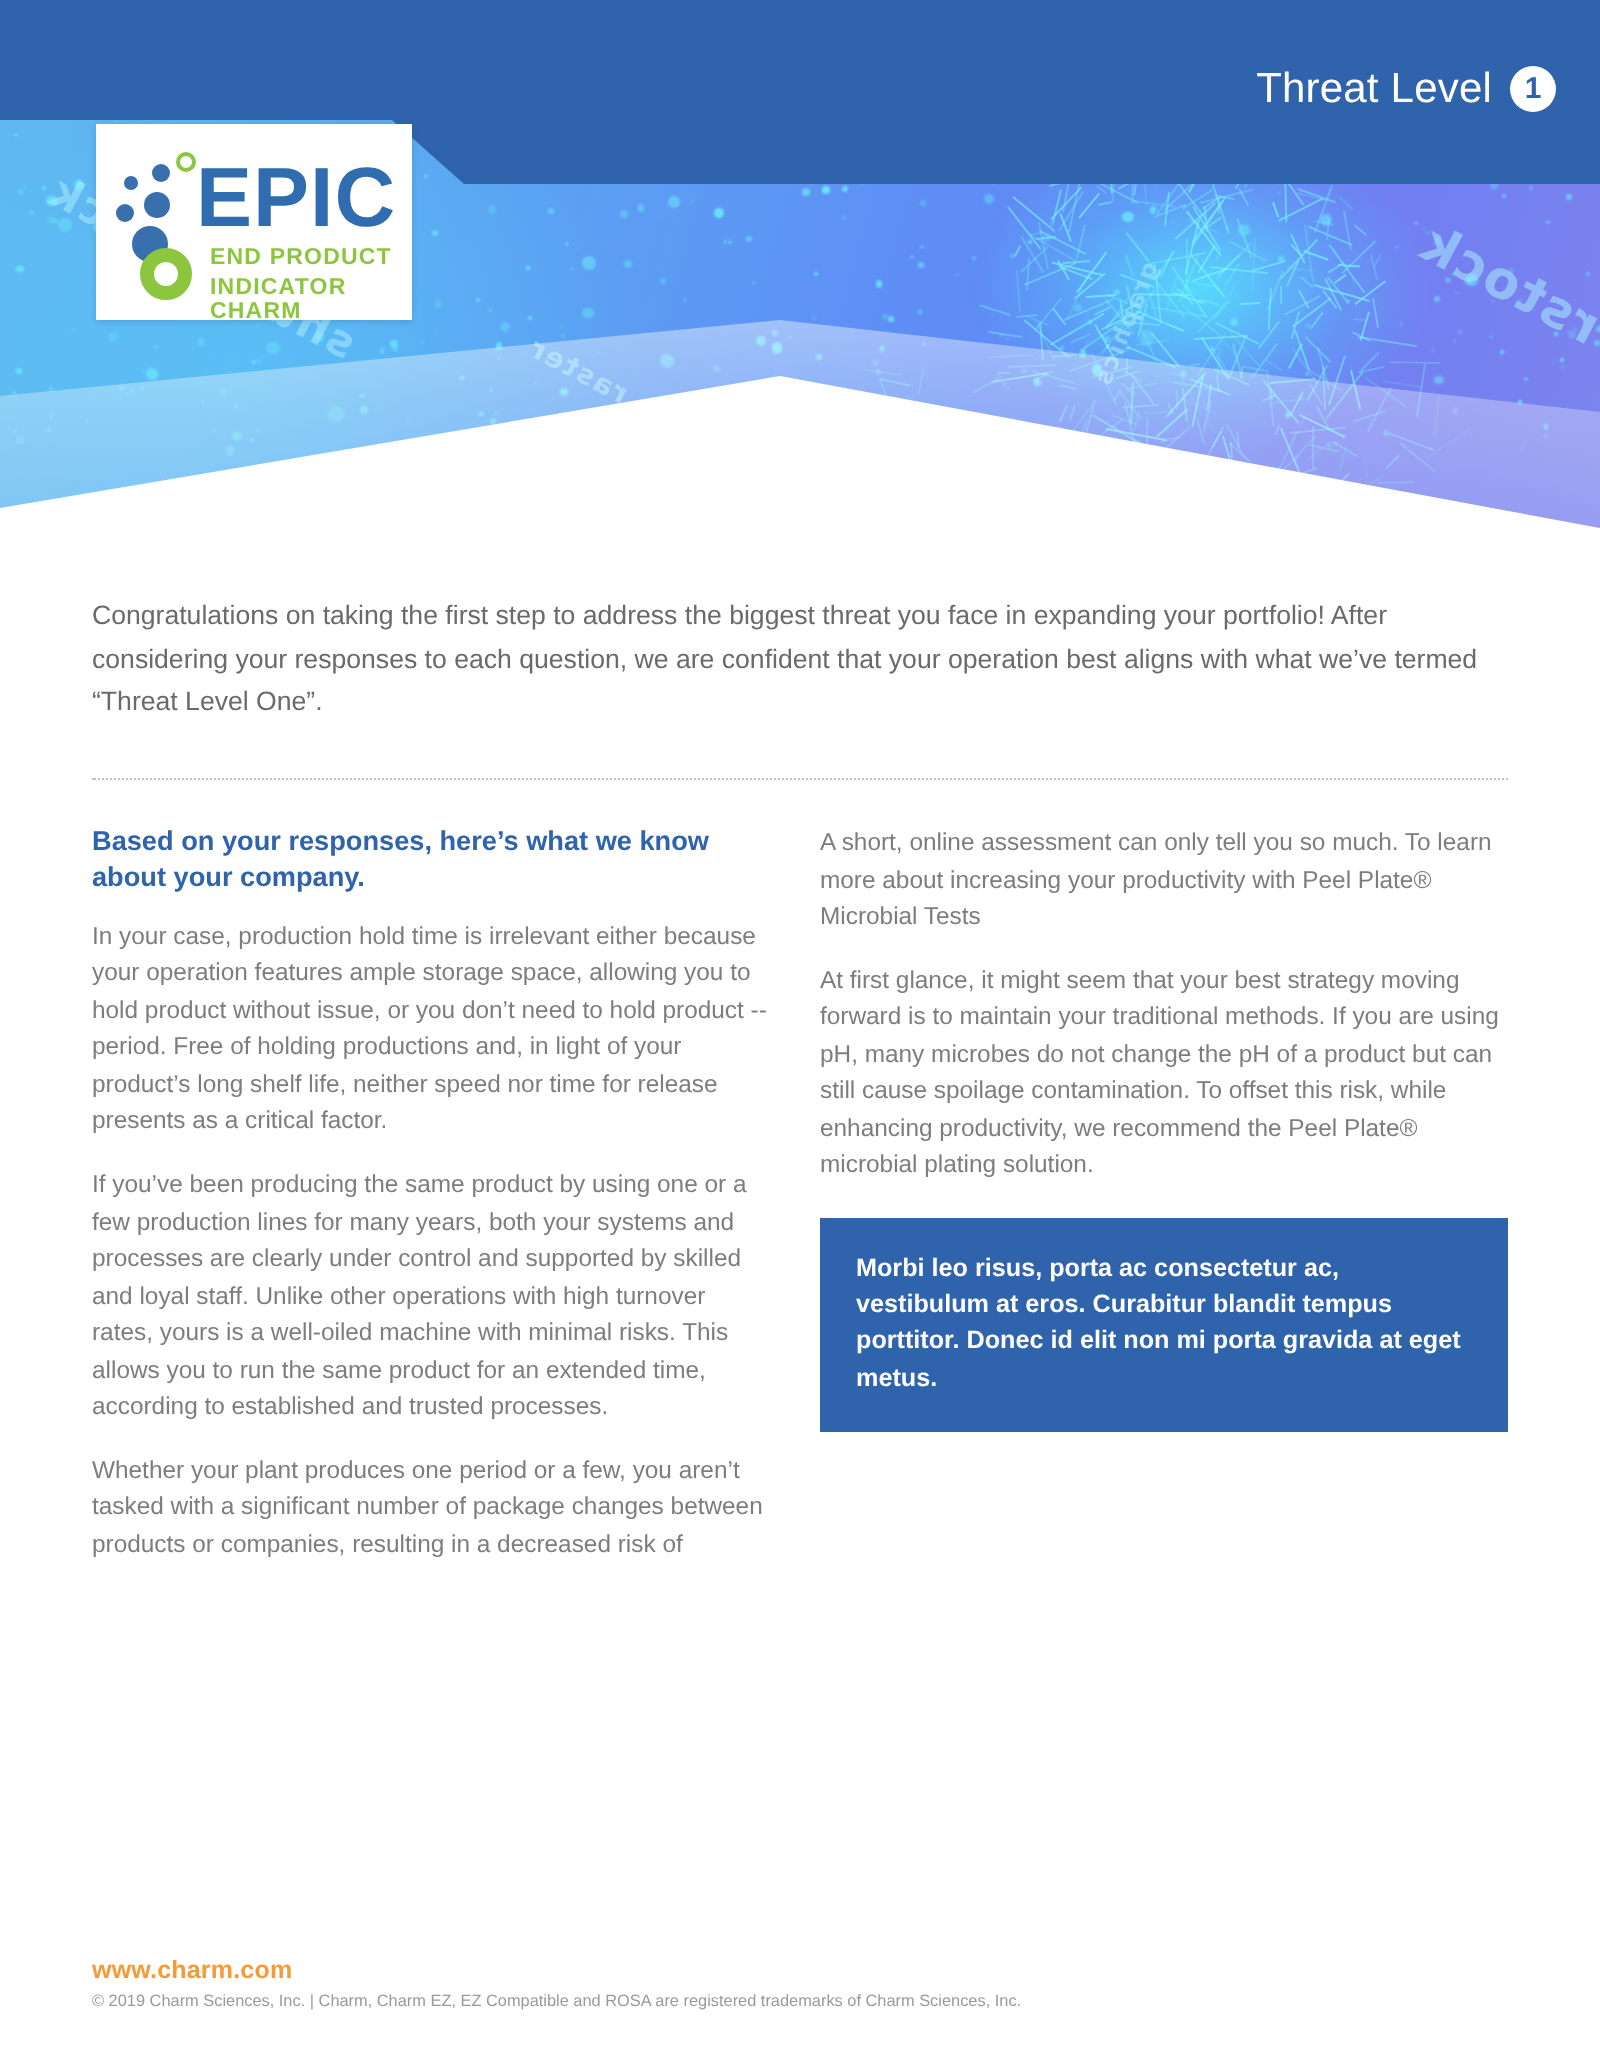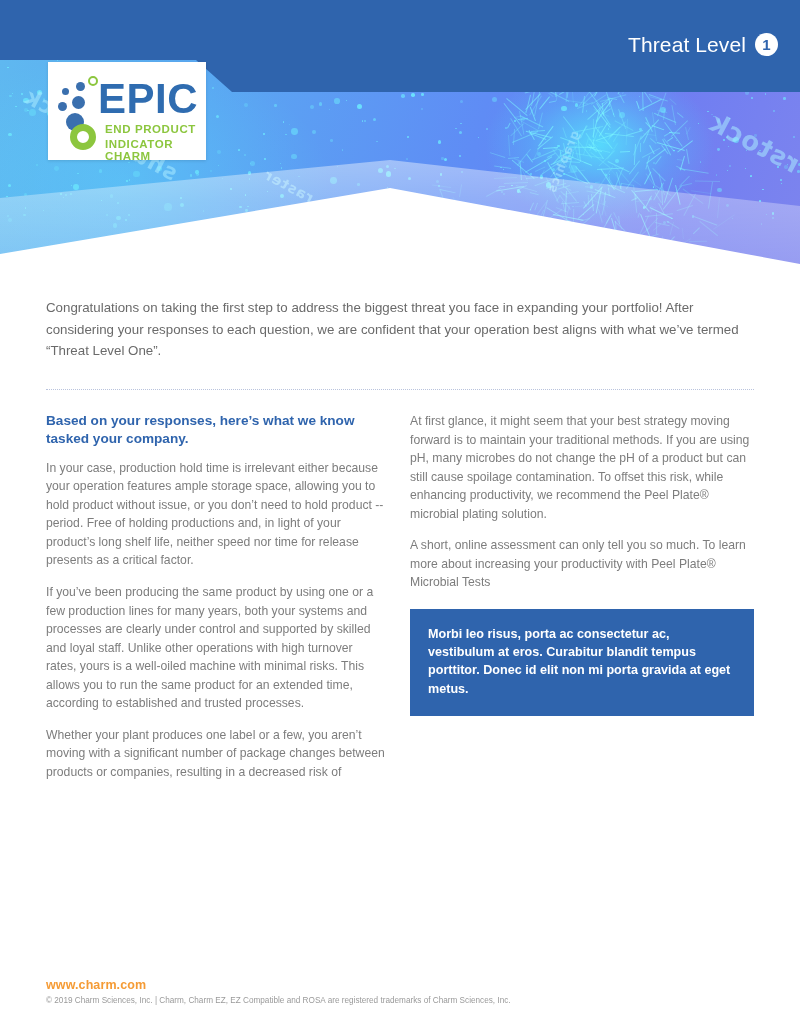--- a/index.html
+++ b/index.html
@@ -1038,29 +1038,29 @@
   <div class="content">
 
 
     <p class="doc-intro">Congratulations on taking the first step to address the biggest threat you face in expanding your portfolio!  After considering your responses to each question, we are confident that your operation best aligns with what we’ve termed “Threat Level One”.</p>
 
     <div class="divider-dotted"></div>
 
     <div class="columns">
 
       <div class="col-left">
-        <div class="section-heading">Based on your responses, here’s what we know tasked your company.</div>
+        <div class="section-heading">Based on your responses, here’s what we know about your company.</div>
         <p class="body-text">In your case, production hold time is irrelevant either because your operation features ample storage space, allowing you to hold product without issue, or you don’t need to hold product -- period. Free of holding productions and, in light of your product’s long shelf life, neither speed nor time for release presents as a critical factor.</p>
         <p class="body-text">If you’ve been producing the same product by using one or a few production lines for many years, both your systems and processes are clearly under control and supported by skilled and loyal staff. Unlike other operations with high turnover rates, yours is a well-oiled machine with minimal risks. This allows you to run the same product for an extended time, according to established and trusted processes.</p>
-        <p class="body-text">Whether your plant produces one label or a few, you aren’t moving with a significant number of package changes between products or companies, resulting in a decreased risk of</p>
+        <p class="body-text">Whether your plant produces one period or a few, you aren’t tasked with a significant number of package changes between products or companies, resulting in a decreased risk of</p>
       </div>
 
       <div class="col-right">
+        <p class="body-text">A short, online assessment can only tell you so much. To learn more about increasing your productivity with Peel Plate® Microbial Tests</p>
         <p class="body-text">At first glance, it might seem that your best strategy moving forward is to maintain your traditional methods. If you are using pH, many microbes do not change the pH of a product but can still cause spoilage contamination. To offset this risk, while enhancing productivity, we recommend the Peel Plate® microbial plating solution.</p>
-        <p class="body-text">A short, online assessment can only tell you so much. To learn more about increasing your productivity with Peel Plate® Microbial Tests</p>
         <div class="callout">Morbi leo risus, porta ac consectetur ac, vestibulum at eros. Curabitur blandit tempus porttitor. Donec id elit non mi porta gravida at eget metus.</div>
       </div>
 
     </div>
   </div>
 
   <div class="footer">
     <div class="footer-left">
       <div class="footer-url">www.charm.com</div>
       <div class="footer-legal">© 2019 Charm Sciences, Inc.  |  Charm, Charm EZ, EZ Compatible and ROSA are registered trademarks of Charm Sciences, Inc.</div>

